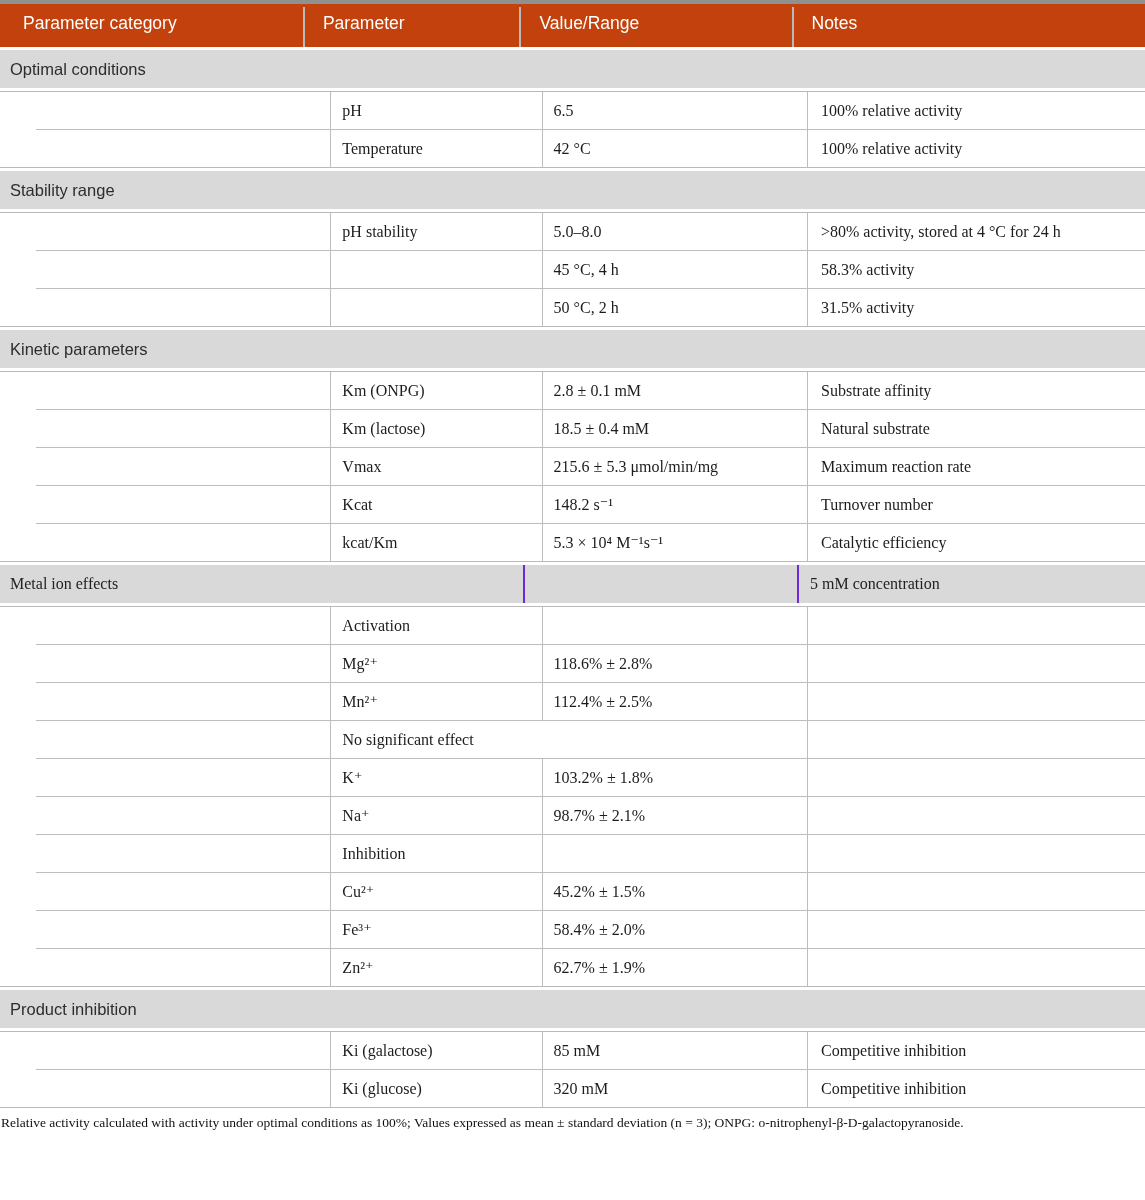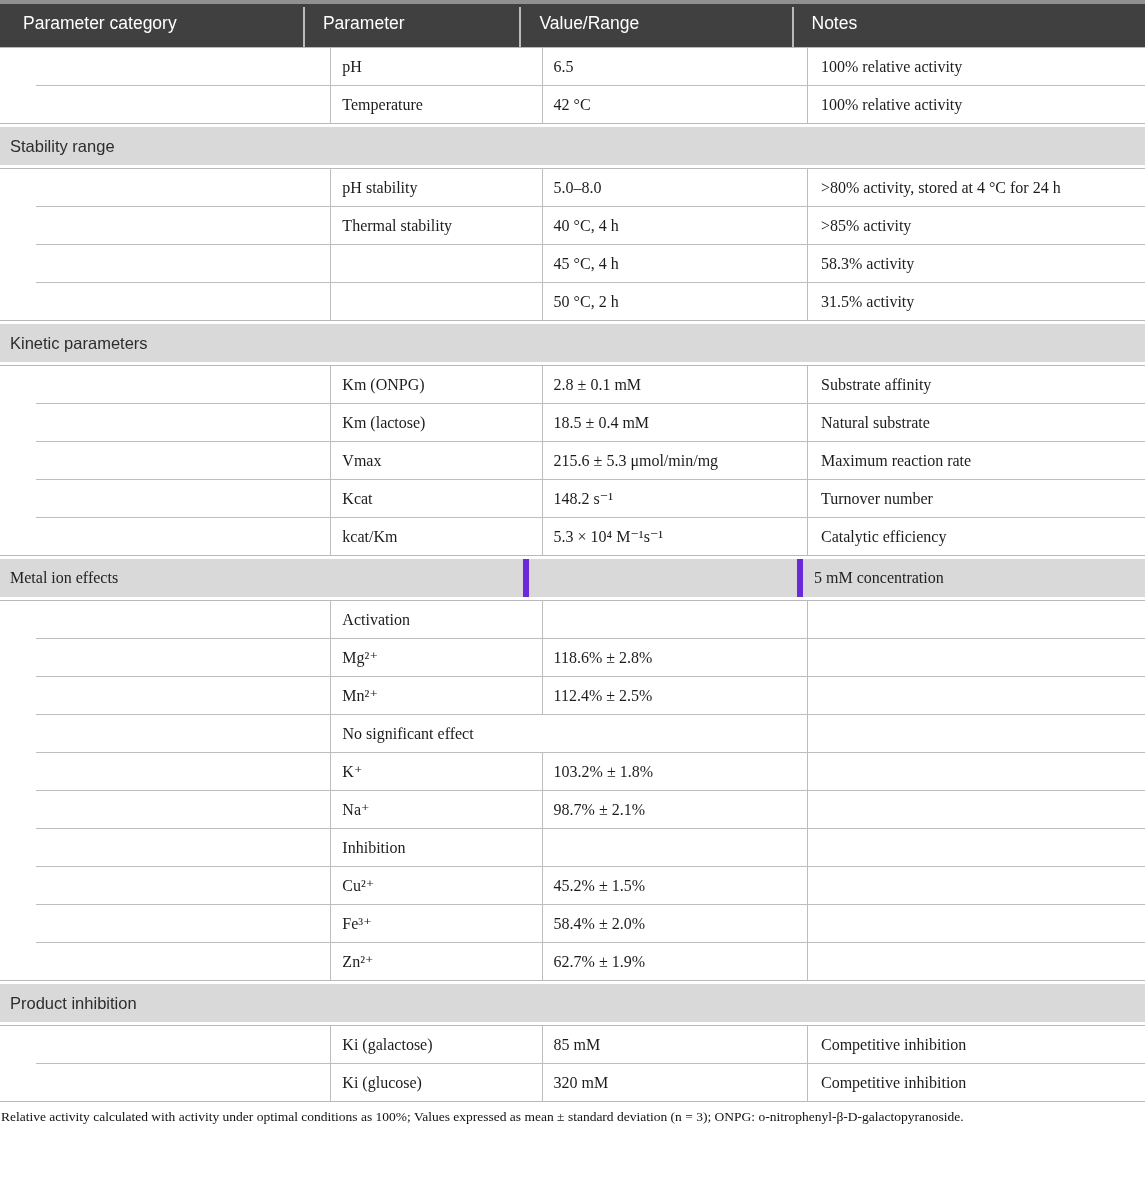--- a/index.html
+++ b/index.html
@@ -10,21 +10,21 @@
   }
   .wrap {
     width: 1145px;
     font-family: "Liberation Serif", "DejaVu Serif", serif;
     color: #1c1c1c;
   }
   
   .thead {
     display: flex;
     height: 47px;
-    background: #404040;
+    background: #c2410c;
     box-shadow: inset 0 4px 0 #909090;
   }
   .th {
     box-sizing: border-box;
     display: flex;
     align-items: center;
     font-family: "Liberation Sans", "DejaVu Sans", sans-serif;
     font-size: 17.5px;
     font-weight: 400;
     color: #ffffff;
@@ -67,21 +67,21 @@
     color: #222;
   }
   .section .scell {
     box-sizing: border-box;
     display: flex;
     align-items: center;
     padding-left: 11px;
     font-family: "Liberation Serif", "DejaVu Serif", serif;
     font-size: 16px;
     color: #222;
-    border-left: 6px solid #6d28d9;
+    border-left: 2px solid #6d28d9;
   }
   .section .scell.v { width: 274px; }
   .section .scell.n { width: 348px; }
   .section .stitle.narrow { flex: 0 0 523px; }
 
   
   .block {
     border-top: 1px solid #b9b9b9;
     border-bottom: 1px solid #b9b9b9;
   }
@@ -123,20 +123,23 @@
 <div class="wrap">
 
   <div class="thead">
     <div class="th c1">Parameter category</div>
     <div class="th c2">Parameter</div>
     <div class="th c3">Value/Range</div>
     <div class="th c4">Notes</div>
   </div>
 
   <div id="table-body">
+      <div class="section">
+        <div class="stitle">Optimal conditions</div>
+      </div>
       <div class="block">
         <div class="row">
           <div class="cell c1"></div>
           <div class="cell c2">pH</div>
           <div class="cell c3">6.5</div>
           <div class="cell c4">100% relative activity</div>
         </div>
         <div class="row">
           <div class="cell c1"></div>
           <div class="cell c2">Temperature</div>
@@ -146,26 +149,20 @@
       </div>
       <div class="section">
         <div class="stitle">Stability range</div>
       </div>
       <div class="block">
         <div class="row">
           <div class="cell c1"></div>
           <div class="cell c2">pH stability</div>
           <div class="cell c3">5.0–8.0</div>
           <div class="cell c4">&gt;80% activity, stored at 4 °C for 24 h</div>
-        </div>
-        <div class="row">
-          <div class="cell c1"></div>
-          <div class="cell c2">Thermal stability</div>
-          <div class="cell c3">40 °C, 4 h</div>
-          <div class="cell c4">&gt;85% activity</div>
         </div>
         <div class="row">
           <div class="cell c1"></div>
           <div class="cell c2"></div>
           <div class="cell c3">45 °C, 4 h</div>
           <div class="cell c4">58.3% activity</div>
         </div>
         <div class="row">
           <div class="cell c1"></div>
           <div class="cell c2"></div>

